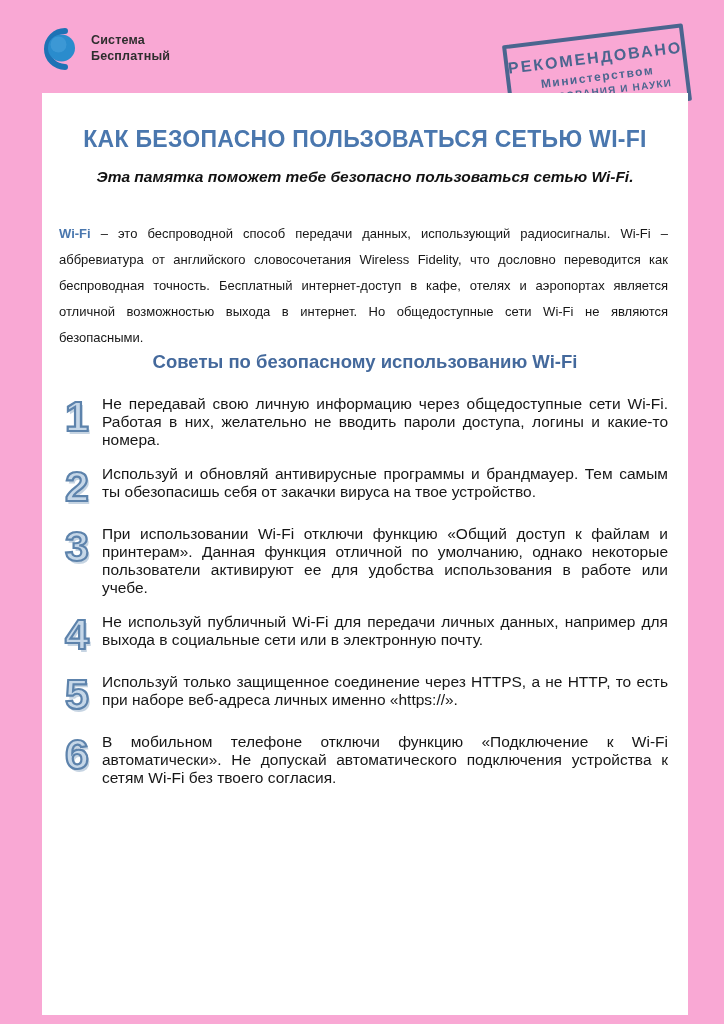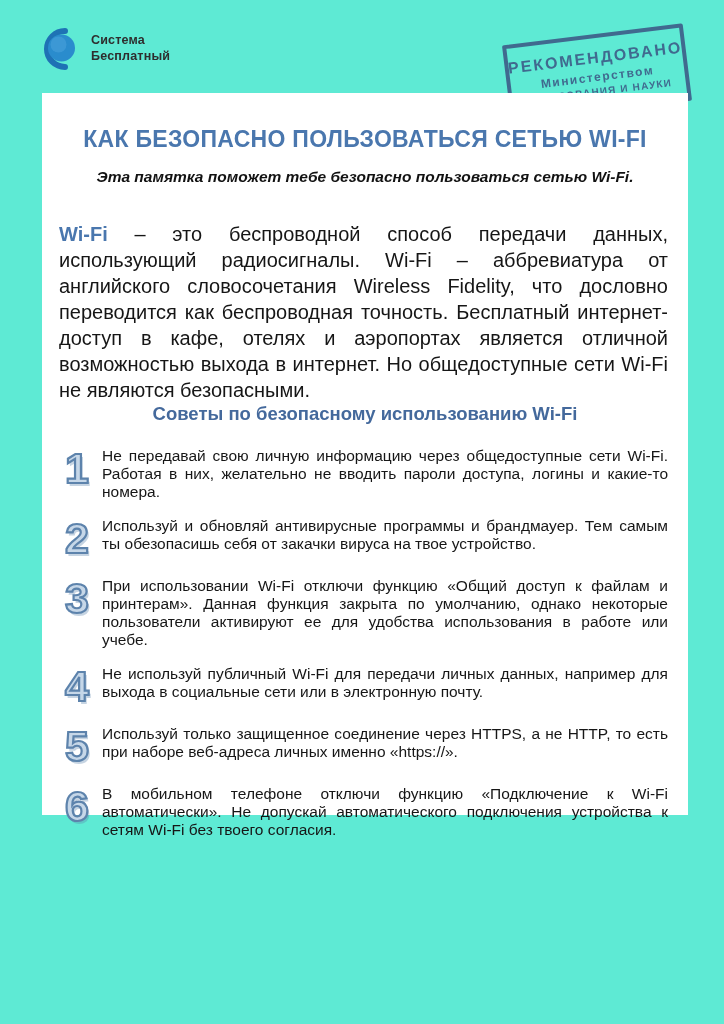--- a/index.html
+++ b/index.html
@@ -3,55 +3,55 @@
 <meta charset="utf-8">
 <style>
   * { margin:0; padding:0; box-sizing:border-box; }
   html,body { width:724px; height:1024px; }
   body {
     background:#c3d8e7;
     font-family:"Liberation Sans", sans-serif;
     color:#151515;
     overflow:hidden;
   }
-  .page { position:relative; width:724px; height:1024px; background:#5eead4; }
+  .page { position:relative; width:724px; height:1024px; background:#f9a8d4; }
 
   
   .logo { position:absolute; left:36px; top:26px; display:flex; align-items:center; gap:9px; }
   .logo-icon { width:46px; height:46px; flex:0 0 46px; }
   .logo-text { font-size:12.5px; font-weight:bold; color:#2e2e2e; line-height:1.25; letter-spacing:.2px; }
 
   
   .stamp {
     position:absolute; left:506px; top:34px; width:182px; height:78px;
     border:4px solid #3e618a; border-radius:2px;
     transform:rotate(-7deg);
     display:flex; flex-direction:column; align-items:center; justify-content:center;
     color:#3e618a; opacity:.93; background:transparent;
   }
   .stamp-line1 { font-size:16px; font-weight:bold; letter-spacing:2px; }
   .stamp-line2 { font-size:12px; font-weight:bold; letter-spacing:1.5px; margin-top:3px; }
   .stamp-line3 { font-size:10px; font-weight:bold; letter-spacing:1.2px; margin-top:2px; text-transform:uppercase; }
 
   
   .card {
-    position:absolute; left:42px; top:93px; width:646px; height:722px;
+    position:absolute; left:42px; top:93px; width:646px; height:922px;
     background:#ffffff;
   }
   .title {
     margin-top:33px; text-align:center;
     color:#4a77ae; font-size:23px; font-weight:bold; letter-spacing:.3px;
   }
   .subtitle {
     margin-top:15px; text-align:center;
     font-size:15.5px; font-weight:bold; font-style:italic; color:#121212;
   }
   .intro {
     margin:35px 20px 0 17px;
-    text-align:justify; font-size:20px; line-height:26px; color:#161616;
+    text-align:justify; font-size:13px; line-height:26px; color:#161616;
   }
   .intro .lead { color:#4a77ae; font-weight:bold; }
 
   .tips-heading {
     text-align:center;
     color:#44699c; font-size:18.5px; font-weight:bold;
   }
 
   .tips { margin:22px 20px 0 14px; }
   .tip { display:flex; align-items:flex-start; margin-bottom:16px; }
@@ -105,21 +105,21 @@
       <div class="tip">
         <div class="tip-num">1</div>
         <div class="tip-text">Не передавай свою личную информацию через общедоступные сети Wi-Fi. Работая в них, желательно не вводить пароли доступа, логины и какие-то номера.</div>
       </div>
       <div class="tip">
         <div class="tip-num">2</div>
         <div class="tip-text">Используй и обновляй антивирусные программы и брандмауер. Тем самым ты обезопасишь себя от закачки вируса на твое устройство.</div>
       </div>
       <div class="tip">
         <div class="tip-num">3</div>
-        <div class="tip-text">При использовании Wi-Fi отключи функцию «Общий доступ к файлам и принтерам». Данная функция закрыта по умолчанию, однако некоторые пользователи активируют ее для удобства использования в работе или учебе.</div>
+        <div class="tip-text">При использовании Wi-Fi отключи функцию «Общий доступ к файлам и принтерам». Данная функция отличной по умолчанию, однако некоторые пользователи активируют ее для удобства использования в работе или учебе.</div>
       </div>
       <div class="tip">
         <div class="tip-num">4</div>
         <div class="tip-text">Не используй публичный Wi-Fi для передачи личных данных, например для выхода в социальные сети или в электронную почту.</div>
       </div>
       <div class="tip">
         <div class="tip-num">5</div>
         <div class="tip-text">Используй только защищенное соединение через HTTPS, а не HTTP, то есть при наборе веб-адреса личных именно «https://».</div>
       </div>
       <div class="tip">

